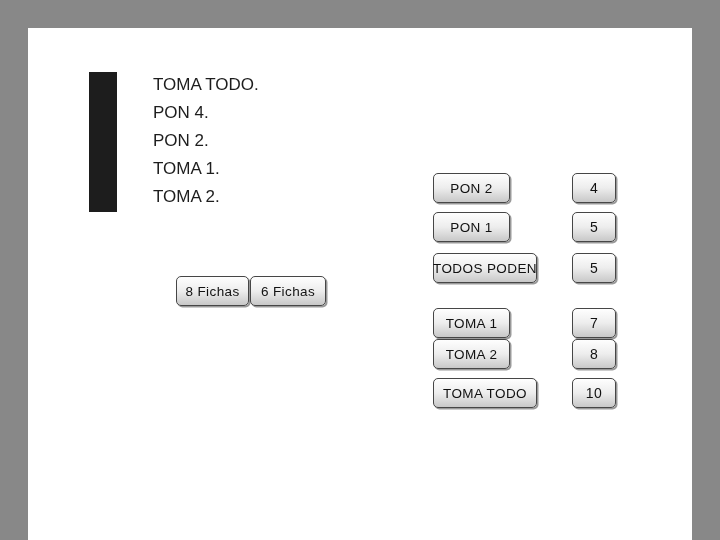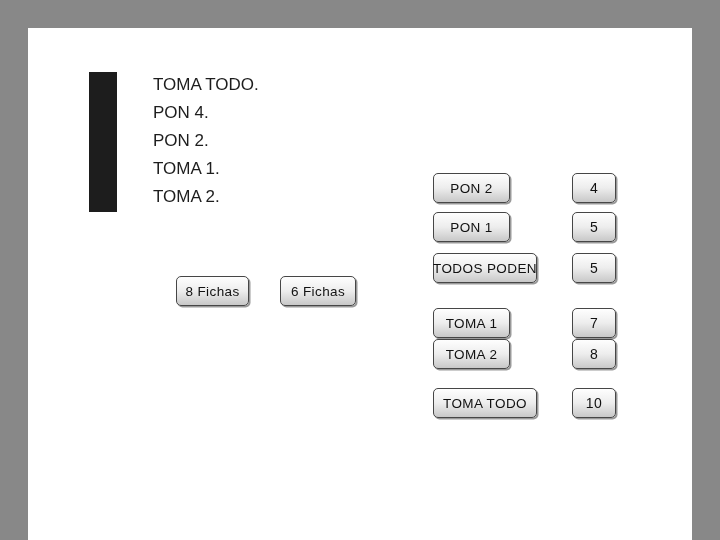--- a/index.html
+++ b/index.html
@@ -51,31 +51,31 @@
     box-shadow: 1.5px 1.5px 0 rgba(0,0,0,0.40);
     font-size: 13.5px;
     color: #111111;
     letter-spacing: 0.4px;
     cursor: default;
     white-space: nowrap;
   }
 
   
   .btn-fichas-8 { left: 108px; top: 248px; width: 73px; margin-left: 40px; }
-  .btn-fichas-6 { left: 222px; top: 248px; width: 76px; margin-left: 30px; }
+  .btn-fichas-6 { left: 222px; top: 248px; width: 76px; }
 
   
   .lbl { left: 357px; width: 77px; margin-left: 48px; }
   .lbl.wide { width: 104px; }
   .row-0 { top: 145px; }
   .row-1 { top: 184px; }
   .row-2 { top: 225px; }
   .row-3 { top: 280px; }
   .row-4 { top: 311px; text-align: right; }
-  .row-5 { top: 360px; }
+  .row-5 { top: 350px; }
 
   
   .val { left: 544px; width: 44px; font-size: 14px; }
 </style>
 </head>
 <body>
 
 <div class="slide">
 
   <ul class="bullet-list">

